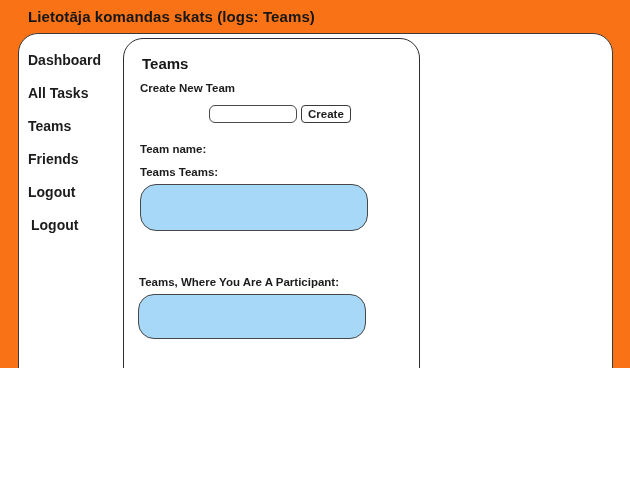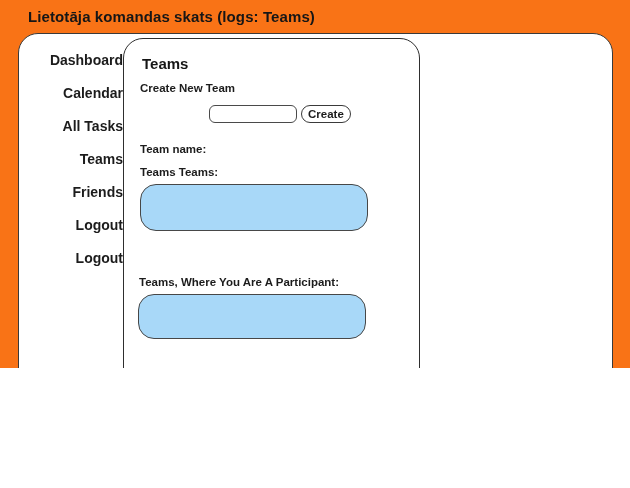--- a/index.html
+++ b/index.html
@@ -35,21 +35,20 @@
     border: 1.6px solid #3a3a3a;
     border-radius: 20px;
     background: #ffffff;
     box-sizing: border-box;
   }
   .sidebar {
     position: absolute;
     left: 28px;
     top: 50px;
     width: 95px;
-    text-align: right;
   }
   .sidebar-item {
     font-size: 14px;
     font-weight: 600;
     color: #1c1c1c;
     height: 33px;
     line-height: 20px;
     cursor: pointer;
     white-space: nowrap;
   }
@@ -106,21 +105,21 @@
     outline: none;
     font-family: "Liberation Sans", sans-serif;
   }
   .create-button {
     position: absolute;
     left: 301px;
     top: 105px;
     height: 18px;
     padding: 0 6px;
     border: 1.3px solid #3a3a3a;
-    border-radius: 9px;
+    border-radius: 4px;
     background: #ffffff;
     font-size: 11.5px;
     font-weight: 600;
     color: #1c1c1c;
     line-height: 15px;
     cursor: pointer;
     font-family: "Liberation Sans", sans-serif;
   }
   .your-teams-label {
     position: absolute;
@@ -161,21 +160,20 @@
 <body>
 
 <div class="stage">
 
   <div class="page-title">Lietotāja komandas skats (logs: Teams)</div>
 
   <div class="outer-box"></div>
 
   <div class="sidebar">
     <div class="sidebar-item">Dashboard</div>
-    <div class="sidebar-item">Calendar</div>
     <div class="sidebar-item">All Tasks</div>
     <div class="sidebar-item">Teams</div>
     <div class="sidebar-item">Friends</div>
     <div class="sidebar-item">Logout</div>
     <div class="sidebar-item indent">Logout</div>
   </div>
 
   <div class="inner-panel"></div>
 
   <div class="panel-title">Teams</div>

